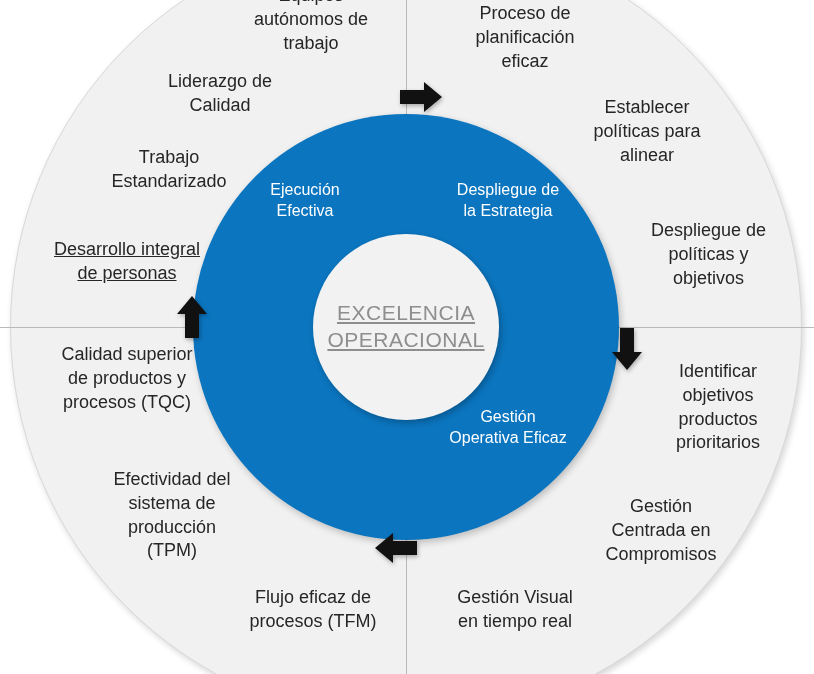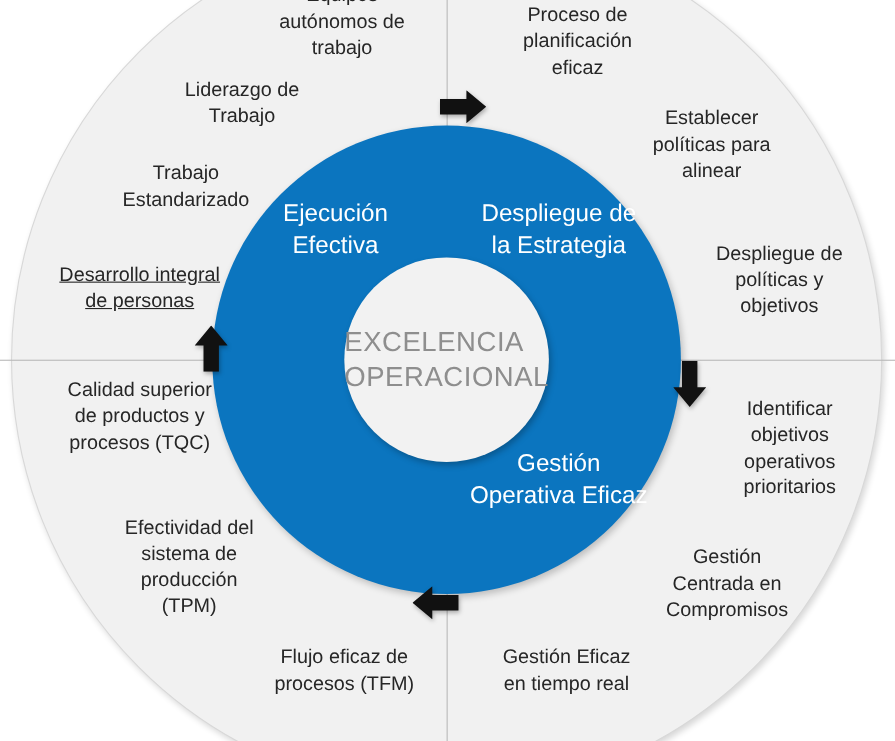--- a/index.html
+++ b/index.html
@@ -57,25 +57,27 @@
     background: #f2f2f2;
     box-sizing: border-box;
     box-shadow: 2px 3px 6px rgba(0,0,0,0.25);
     display: flex;
     align-items: center;
     justify-content: center;
   }
 
   .inner-label {
     color: #8e8e8e;
-    font-size: 25px;
+    font-size: 21px;
     line-height: 1.28;
+    text-align: center;
     letter-spacing: 0.5px;
     font-weight: 400;
     white-space: pre-line;
+    text-decoration: underline;
   }
 
   
   .divider-h {
     position: absolute;
     left: 0;
     top: 327px;
     width: 814px;
     height: 1px;
     background: #b9b9b9;
@@ -86,21 +88,21 @@
     top: 0;
     width: 1px;
     height: 674px;
     background: #b9b9b9;
   }
 
   
   .blue-label {
     position: absolute;
     color: #ffffff;
-    font-size: 22px;
+    font-size: 16px;
     line-height: 1.3;
     text-align: center;
     white-space: pre-line;
     font-weight: 400;
   }
   .bl-ejecucion   { left: 215px; top: 180px; width: 180px; }
   .bl-despliegue  { left: 418px; top: 180px; width: 180px; }
   .bl-desarrollo  { left: 222px; top: 407px; width: 180px; }
   .bl-gestion     { left: 418px; top: 407px; width: 180px; }
 
@@ -161,21 +163,21 @@
 Efectiva</div>
   <div class="blue-label bl-despliegue">Despliegue de
 la Estrategia</div>
   <div class="blue-label bl-gestion">Gestión
 Operativa Eficaz</div>
 
   <div class="outer-label ol-equipos">Equipos
 autónomos de
 trabajo</div>
   <div class="outer-label ol-liderazgo">Liderazgo de
-Trabajo</div>
+Calidad</div>
   <div class="outer-label ol-trabajo">Trabajo
 Estandarizado</div>
   <div class="outer-label ol-desarrollo-p">Desarrollo integral
 de personas</div>
   <div class="outer-label ol-calidad">Calidad superior
 de productos y
 procesos (TQC)</div>
   <div class="outer-label ol-efectividad">Efectividad del
 sistema de
 producción
@@ -187,26 +189,26 @@
 planificación
 eficaz</div>
   <div class="outer-label ol-establecer">Establecer
 políticas para
 alinear</div>
   <div class="outer-label ol-despliegue-p">Despliegue de
 políticas y
 objetivos</div>
   <div class="outer-label ol-identificar">Identificar
 objetivos
-operativos
+productos
 prioritarios</div>
   <div class="outer-label ol-gestionc">Gestión
 Centrada en
 Compromisos</div>
-  <div class="outer-label ol-gestionv">Gestión Eficaz
+  <div class="outer-label ol-gestionv">Gestión Visual
 en tiempo real</div>
 
   <div class="arrow arrow-top">
     <svg width="42" height="30" viewBox="0 0 42 30" xmlns="http://www.w3.org/2000/svg">
       <polygon points="0,8 24,8 24,0 42,15 24,30 24,22 0,22" fill="#111111"></polygon>
     </svg>
   </div>
 
   <div class="arrow arrow-right">
     <svg width="30" height="42" viewBox="0 0 30 42" xmlns="http://www.w3.org/2000/svg">

